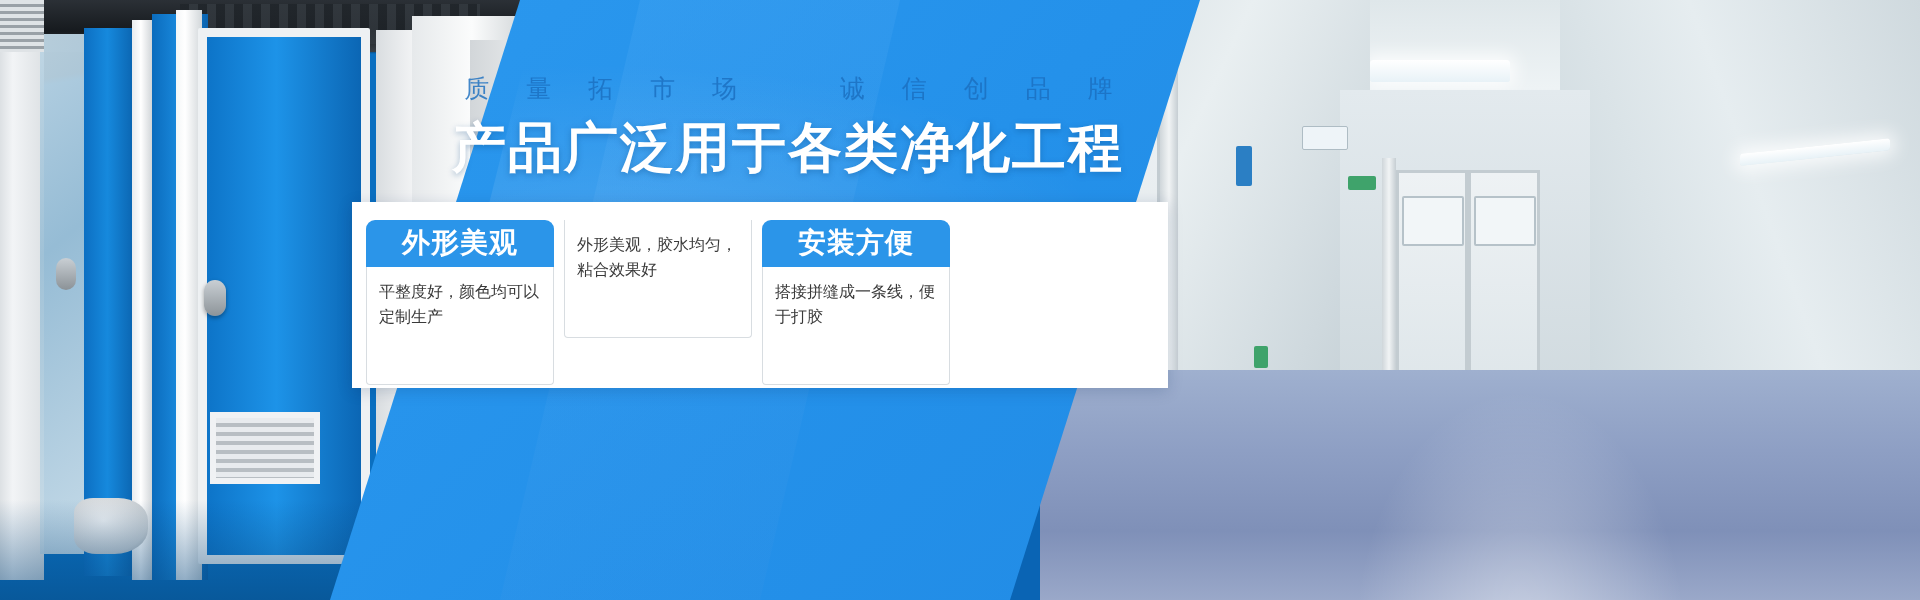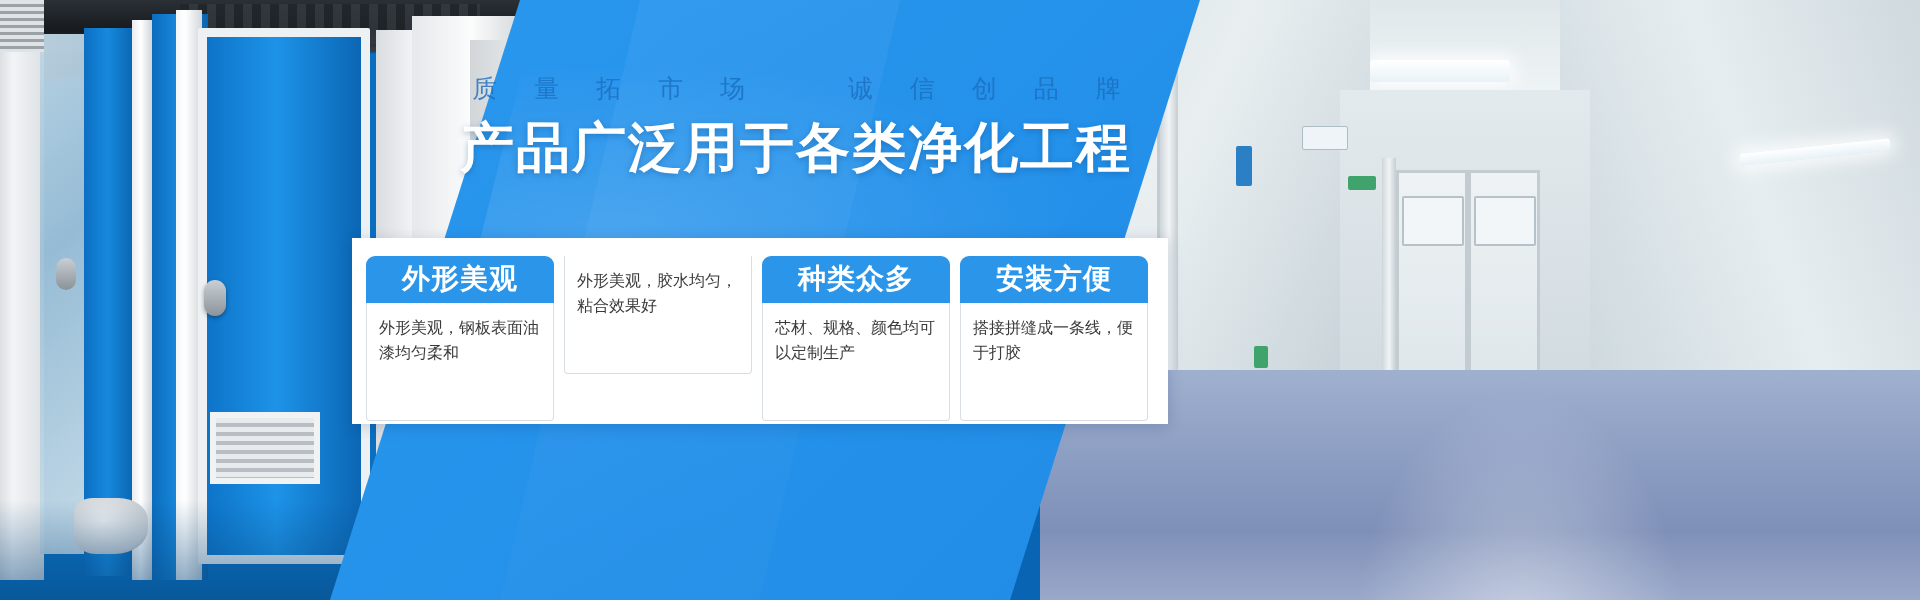--- a/index.html
+++ b/index.html
@@ -109,40 +109,39 @@
     pointer-events:none;
   }
   .blue-wave{
     position:absolute;left:470px;top:40px;width:700px;height:240px;
     background:radial-gradient(ellipse at 20% 80%,rgba(255,255,255,.13),rgba(255,255,255,0) 62%);
     clip-path:polygon(60px 0,700px 0,560px 240px,0 240px);
   }
 
   
   .subtitle{
-    position:absolute;left:16px;top:72px;width:1576px;text-align:center;
+    position:absolute;left:8px;top:72px;width:1576px;text-align:center;
     font-size:25px;letter-spacing:15px;color:#1b6fc0;opacity:.82;
     font-family:"Liberation Sans","DejaVu Sans",sans-serif;font-weight:400;
     white-space:pre;
   }
   .headline{
     position:absolute;left:0;top:112px;width:1576px;text-align:center;
     font-size:54px;font-weight:bold;color:#ffffff;letter-spacing:2px;
     font-family:"Liberation Sans","DejaVu Sans",sans-serif;
-    text-shadow:0 2px 6px rgba(10,70,130,.35);white-space:pre;padding-left:8px;
+    text-shadow:0 2px 6px rgba(10,70,130,.35);white-space:pre;
   }
 
   
   .card-strip{
     position:absolute;left:352px;top:202px;width:816px;height:186px;
     background:#ffffff;
     display:flex;align-items:flex-start;gap:10px;
     padding:18px 14px;box-sizing:border-box;
     box-shadow:0 3px 14px rgba(0,40,90,.18);
-    margin-top:36px;
   }
   .card{
     width:188px;background:#ffffff;box-sizing:border-box;
     display:flex;flex-direction:column;
   }
   .card-head{
     background:#2b95e9;color:#ffffff;
     border-radius:9px 9px 0 0;
     font-size:28px;font-weight:bold;letter-spacing:1px;
     text-align:center;padding:9px 0 10px;line-height:1;
@@ -216,31 +215,27 @@
   <div class="blue-streak"></div>
   <div class="blue-wave"></div>
 
   <div class="subtitle">质 量 拓 市 场    诚 信 创 品 牌</div>
   <div class="headline">产品广泛用于各类净化工程</div>
 
   <div class="card-strip">
 
     <div class="card">
       <div class="card-head">外形美观</div>
-      <div class="card-body">外形美观，钢板表面油漆均匀柔和</div>
+      <div class="card-body">平整度好，颜色均可以定制生产</div>
     </div>
 
     <div class="card">
       <div class="card-body">外形美观，胶水均匀，粘合效果好</div>
     </div>
 
-    <div class="card">
-      <div class="card-head">种类众多</div>
-      <div class="card-body">芯材、规格、颜色均可以定制生产</div>
-    </div>
 
     <div class="card">
       <div class="card-head">安装方便</div>
       <div class="card-body">搭接拼缝成一条线，便于打胶</div>
     </div>
 
   </div>
 
 </div>
 

